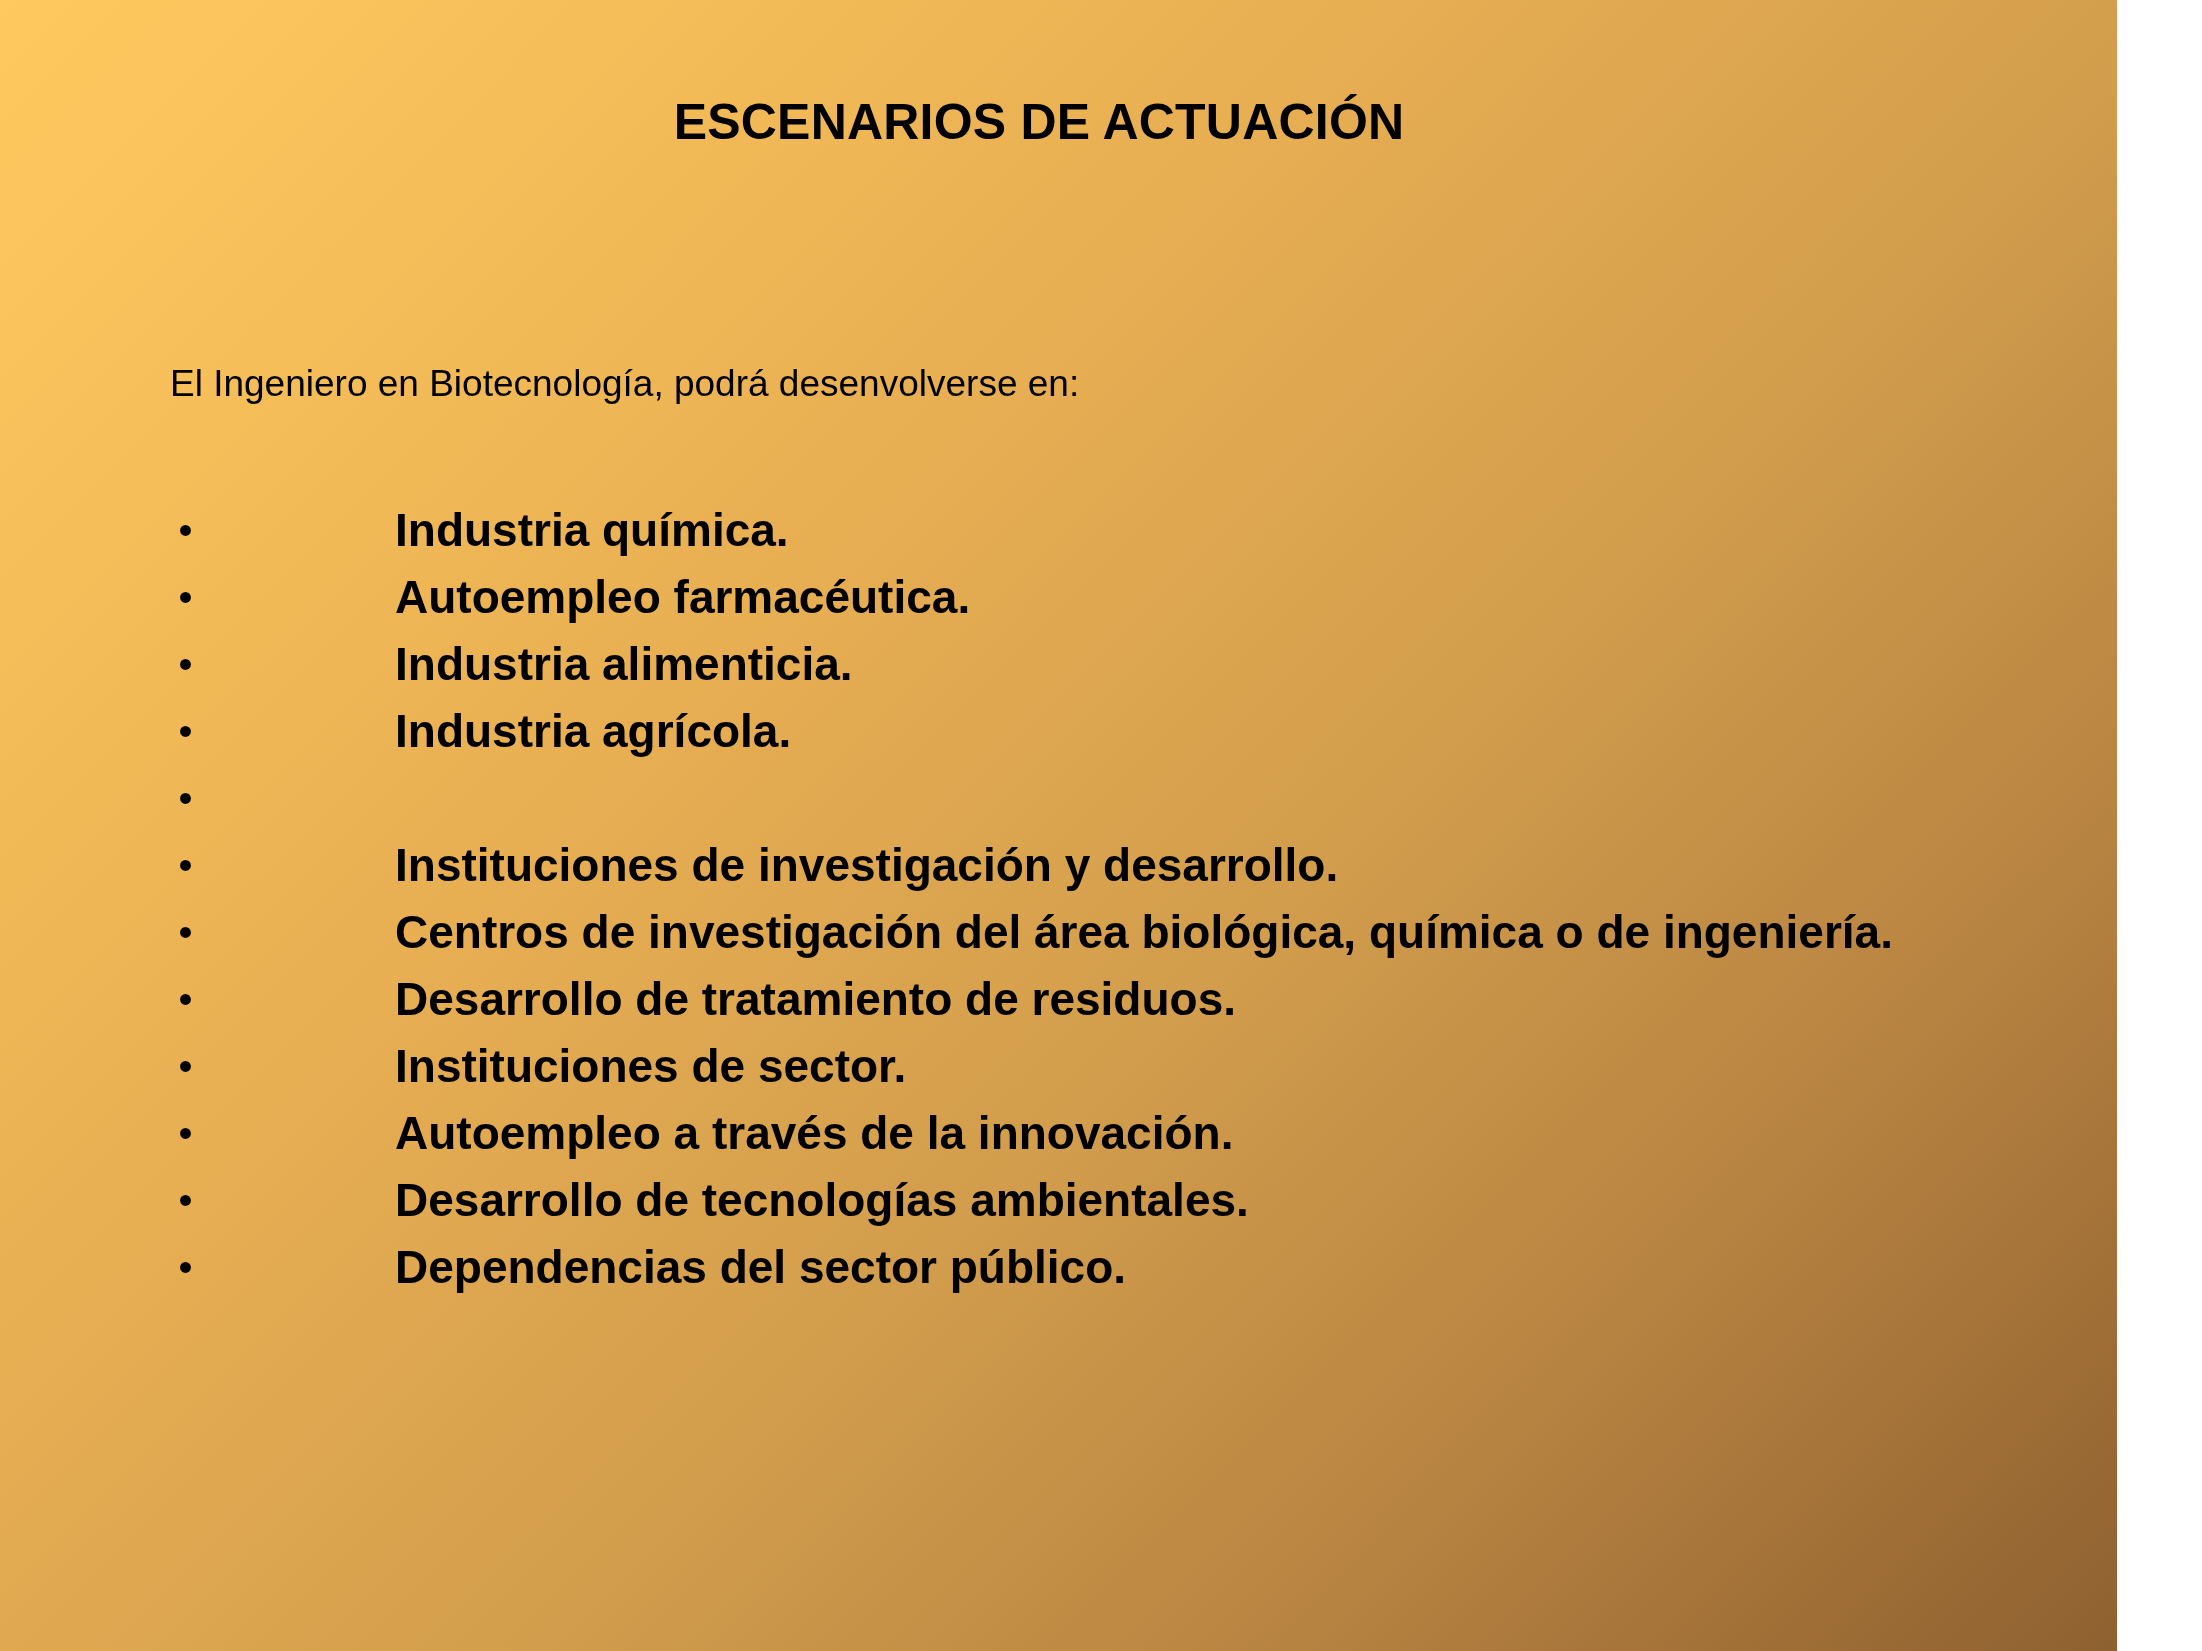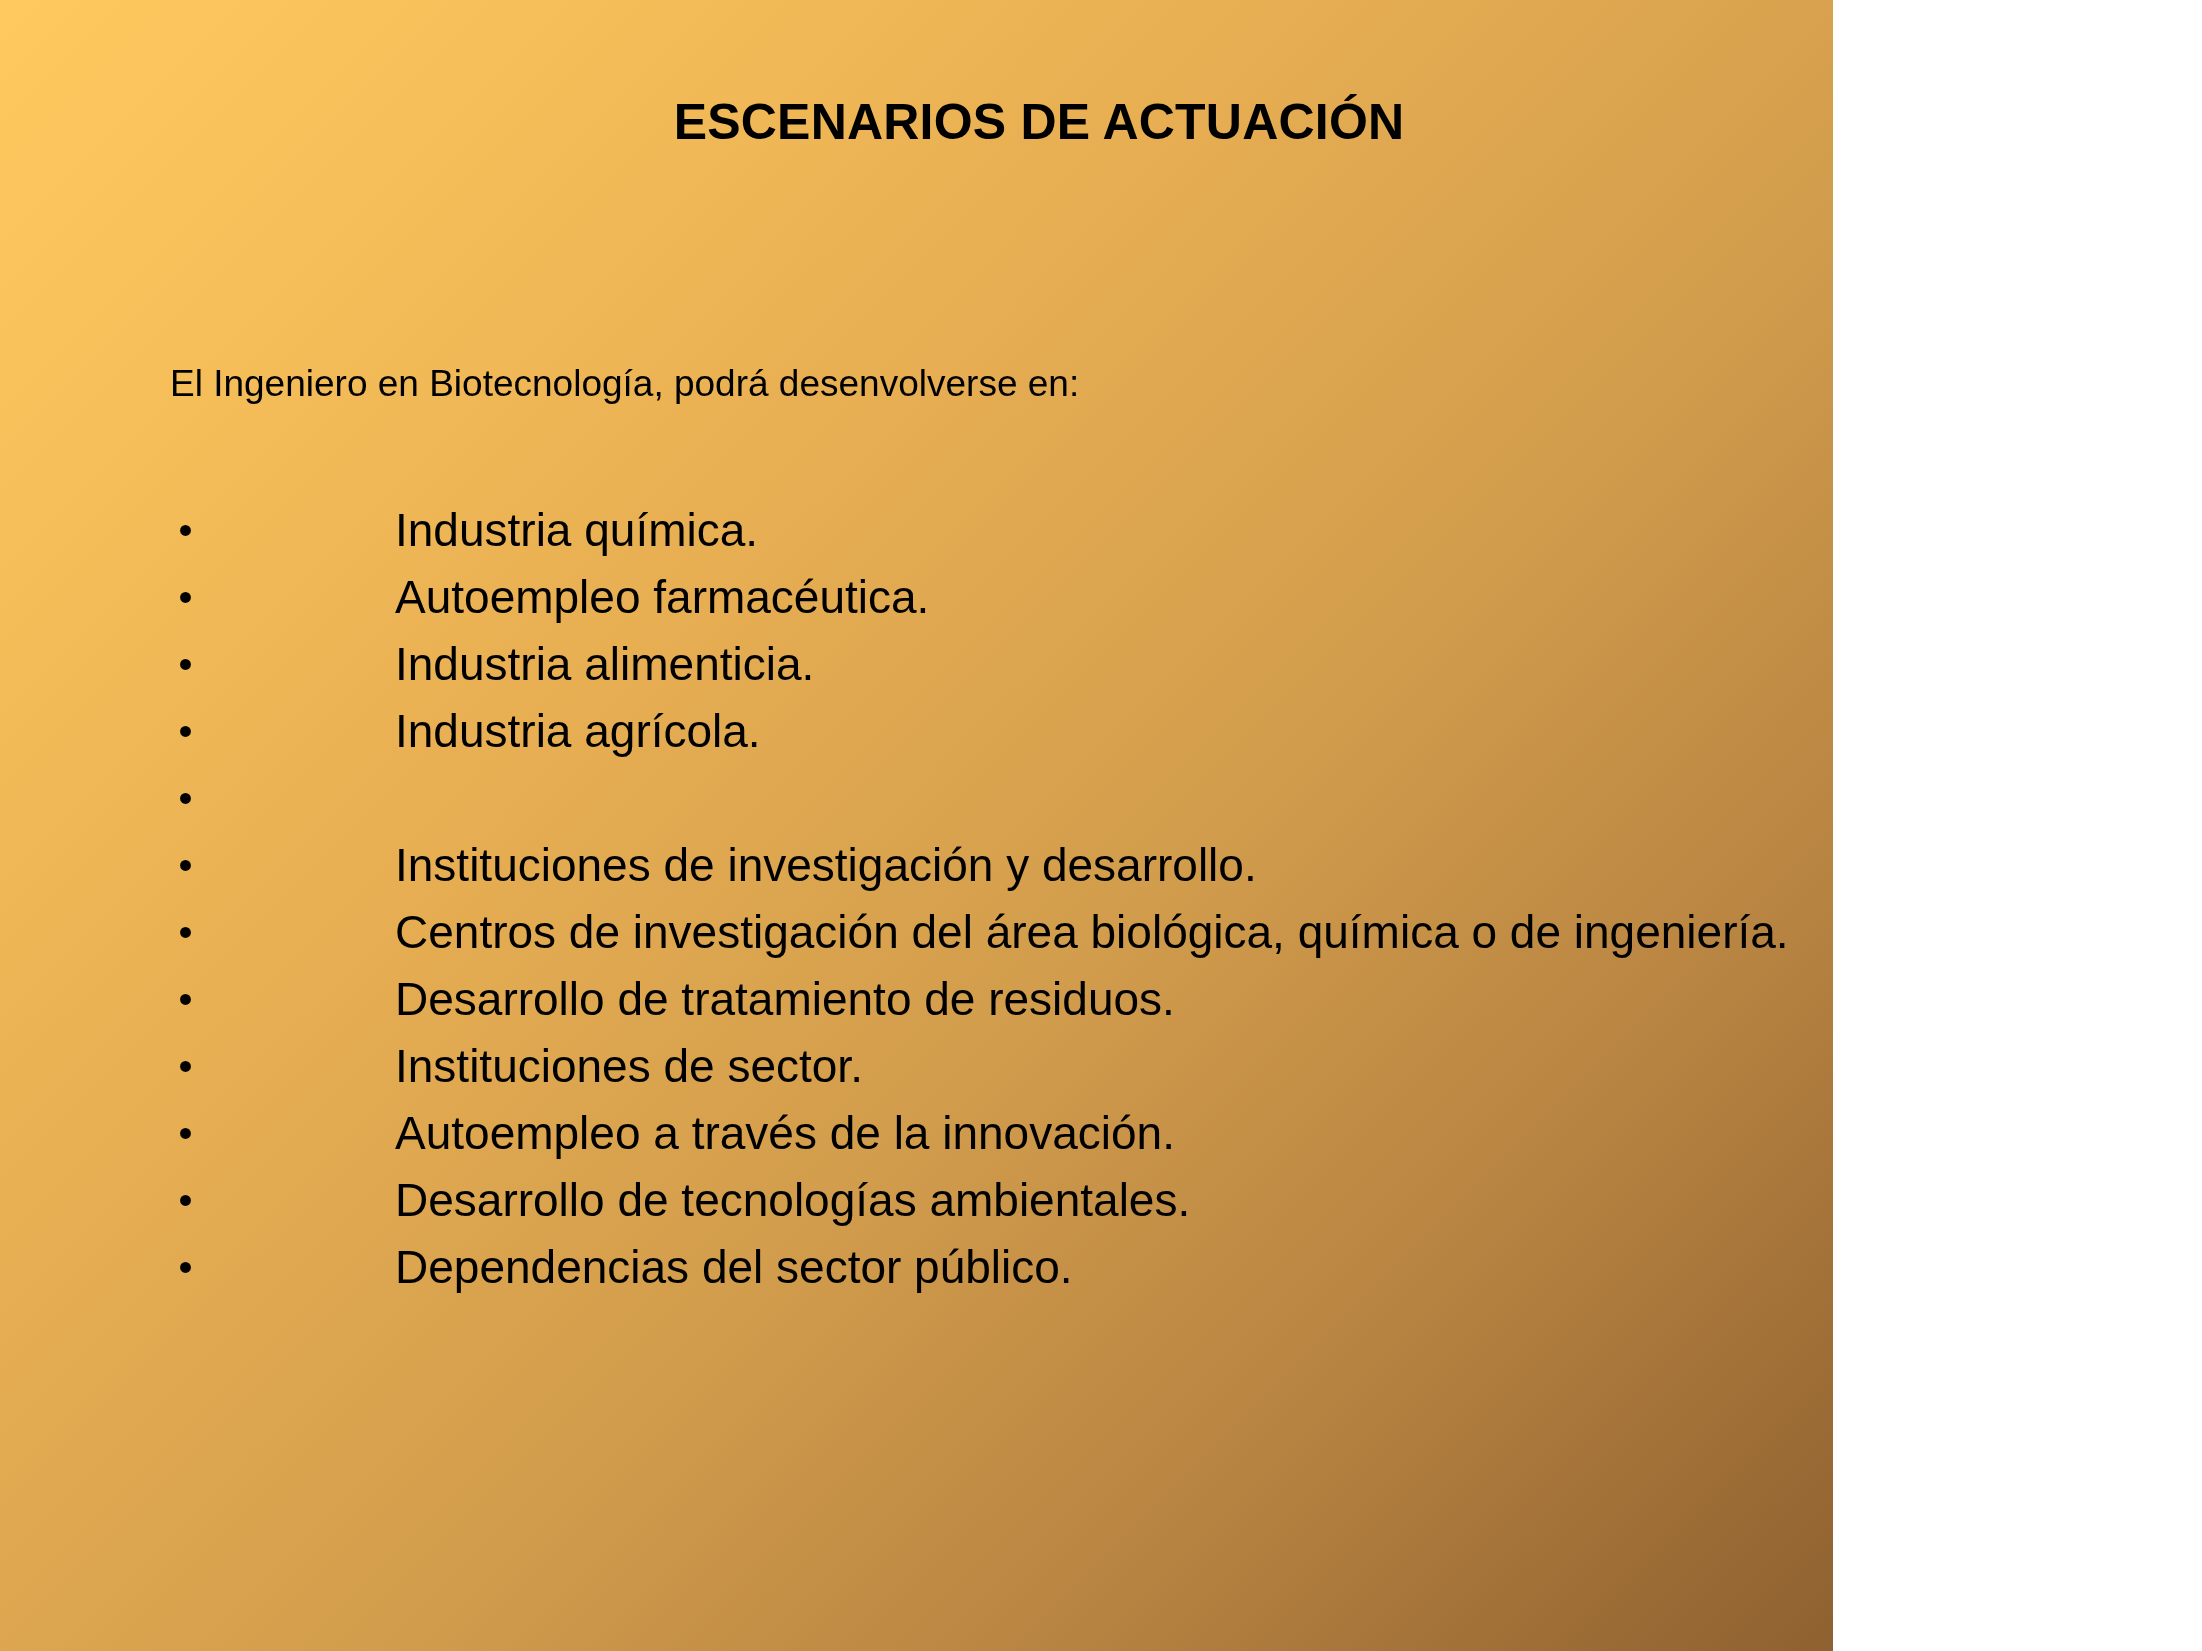--- a/index.html
+++ b/index.html
@@ -8,21 +8,21 @@
   }
   body {
     width: 2203px;
     height: 1652px;
     overflow: hidden;
     font-family: "Liberation Sans", sans-serif;
   }
 
   #slide {
     position: relative;
-    width: 1833px;
+    width: 2117px;
     height: 1652px;
     box-sizing: border-box;
     
     background: linear-gradient(135deg,
         #FFC95F 0%,
         #F5BD58 18%,
         #E6AD52 38%,
         #D29D4C 58%,
         #B78341 78%,
         #9B6B35 93%,
@@ -78,20 +78,21 @@
   }
 
   .bullet-text {
     position: absolute;
     left: 225px;
     top: 0;
     font-size: 46px;
     line-height: 67px;
     color: #000000;
     white-space: nowrap;
+    font-weight: bold;
   }
 </style>
 </head>
 <body>
 
 <div id="slide">
 
   <div id="slide-title">ESCENARIOS DE ACTUACIÓN</div>
 
   <div id="intro-line">El Ingeniero en Biotecnología, podrá desenvolverse en:</div>

